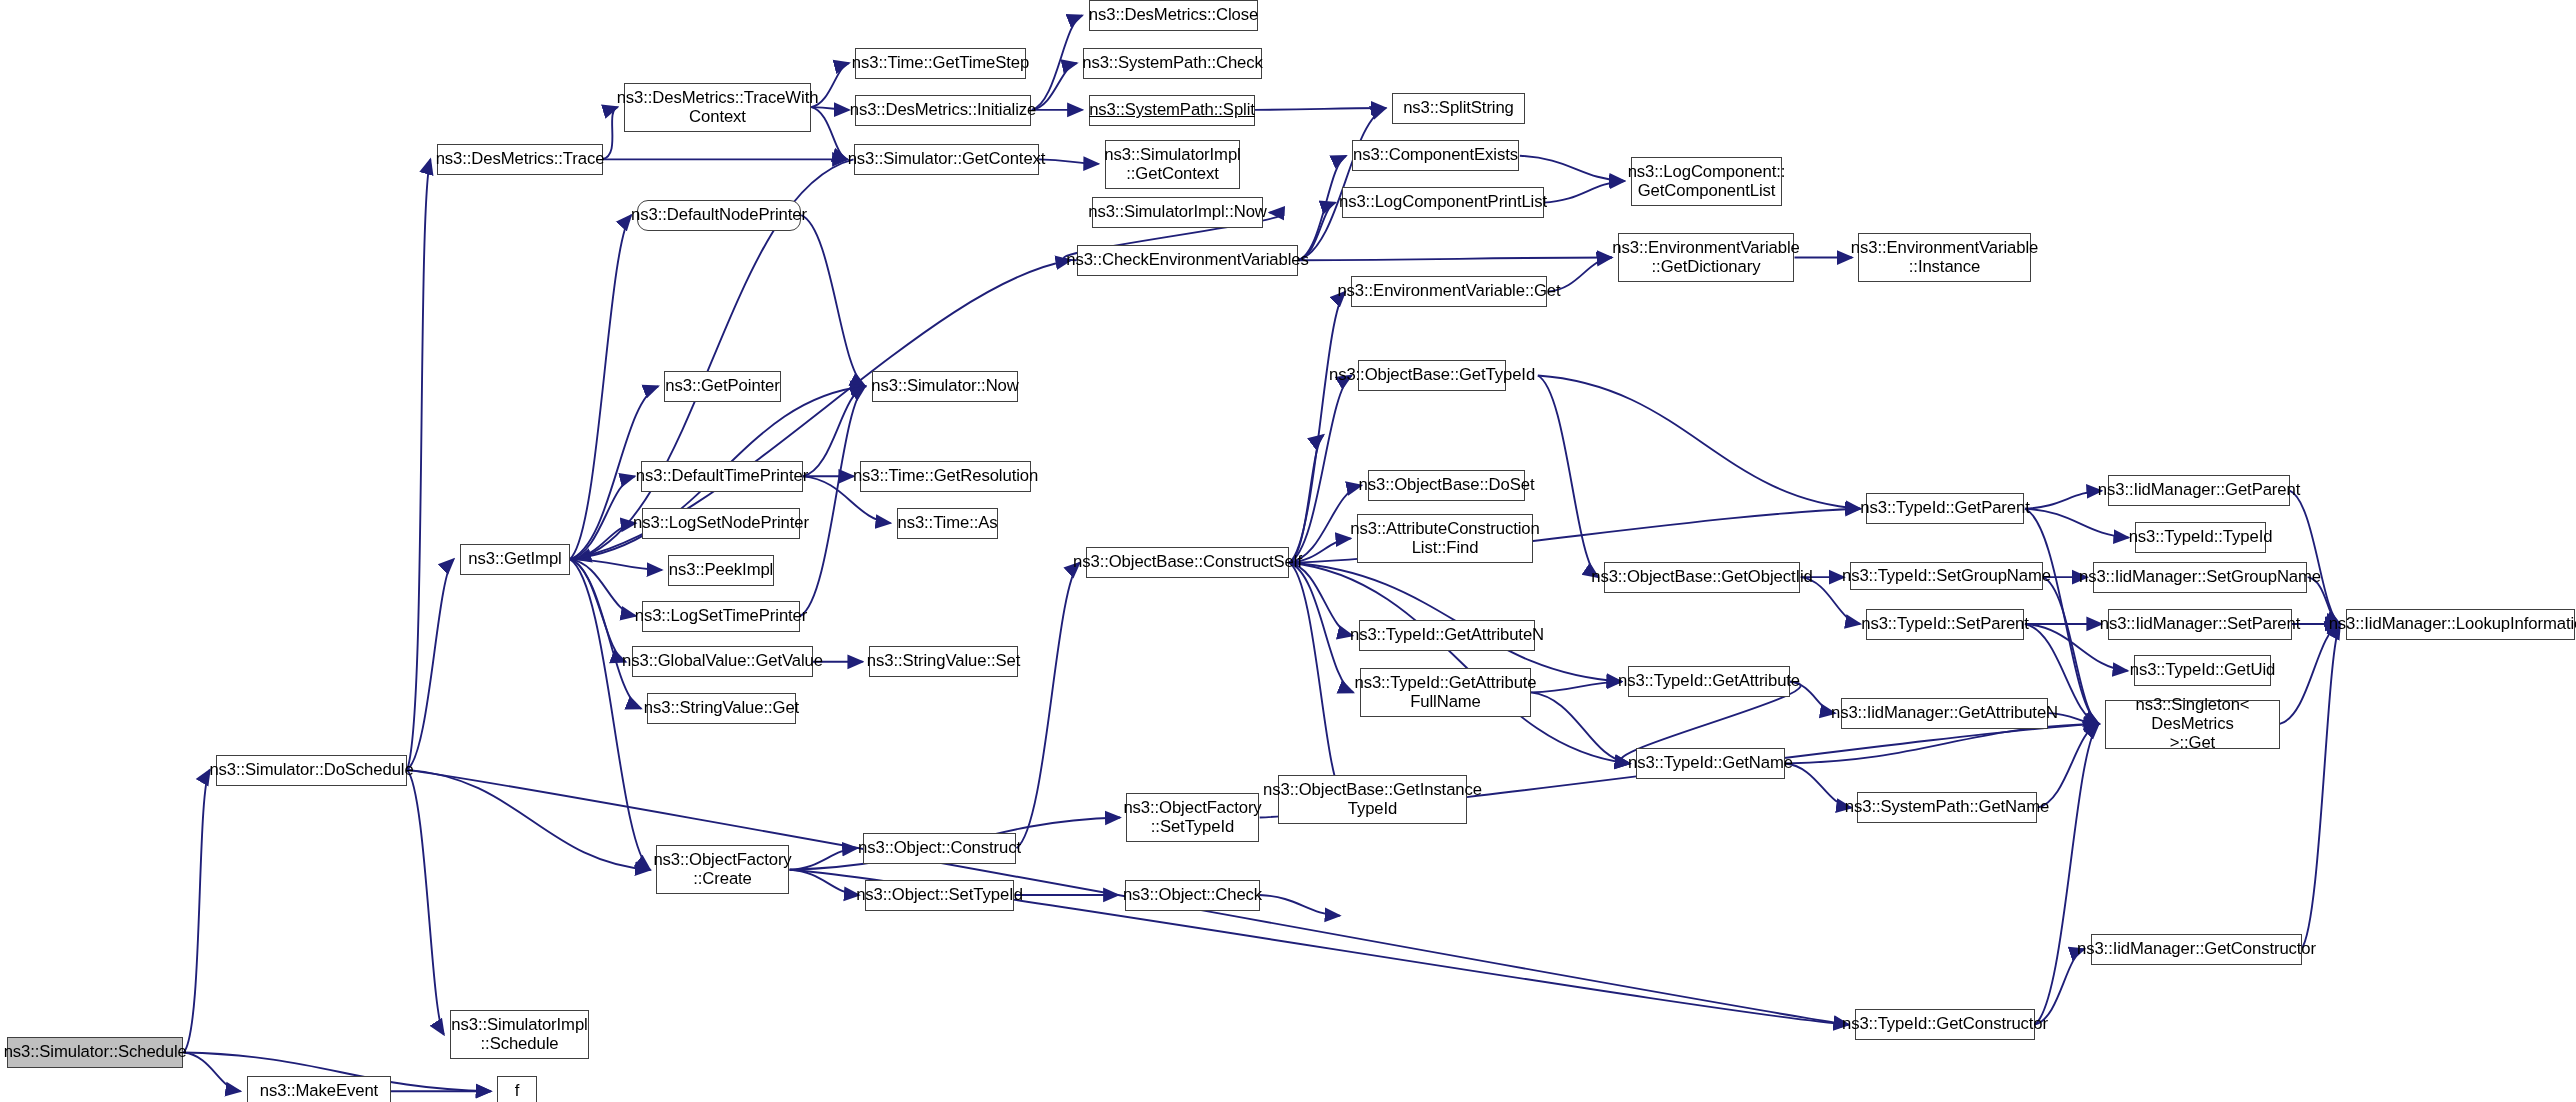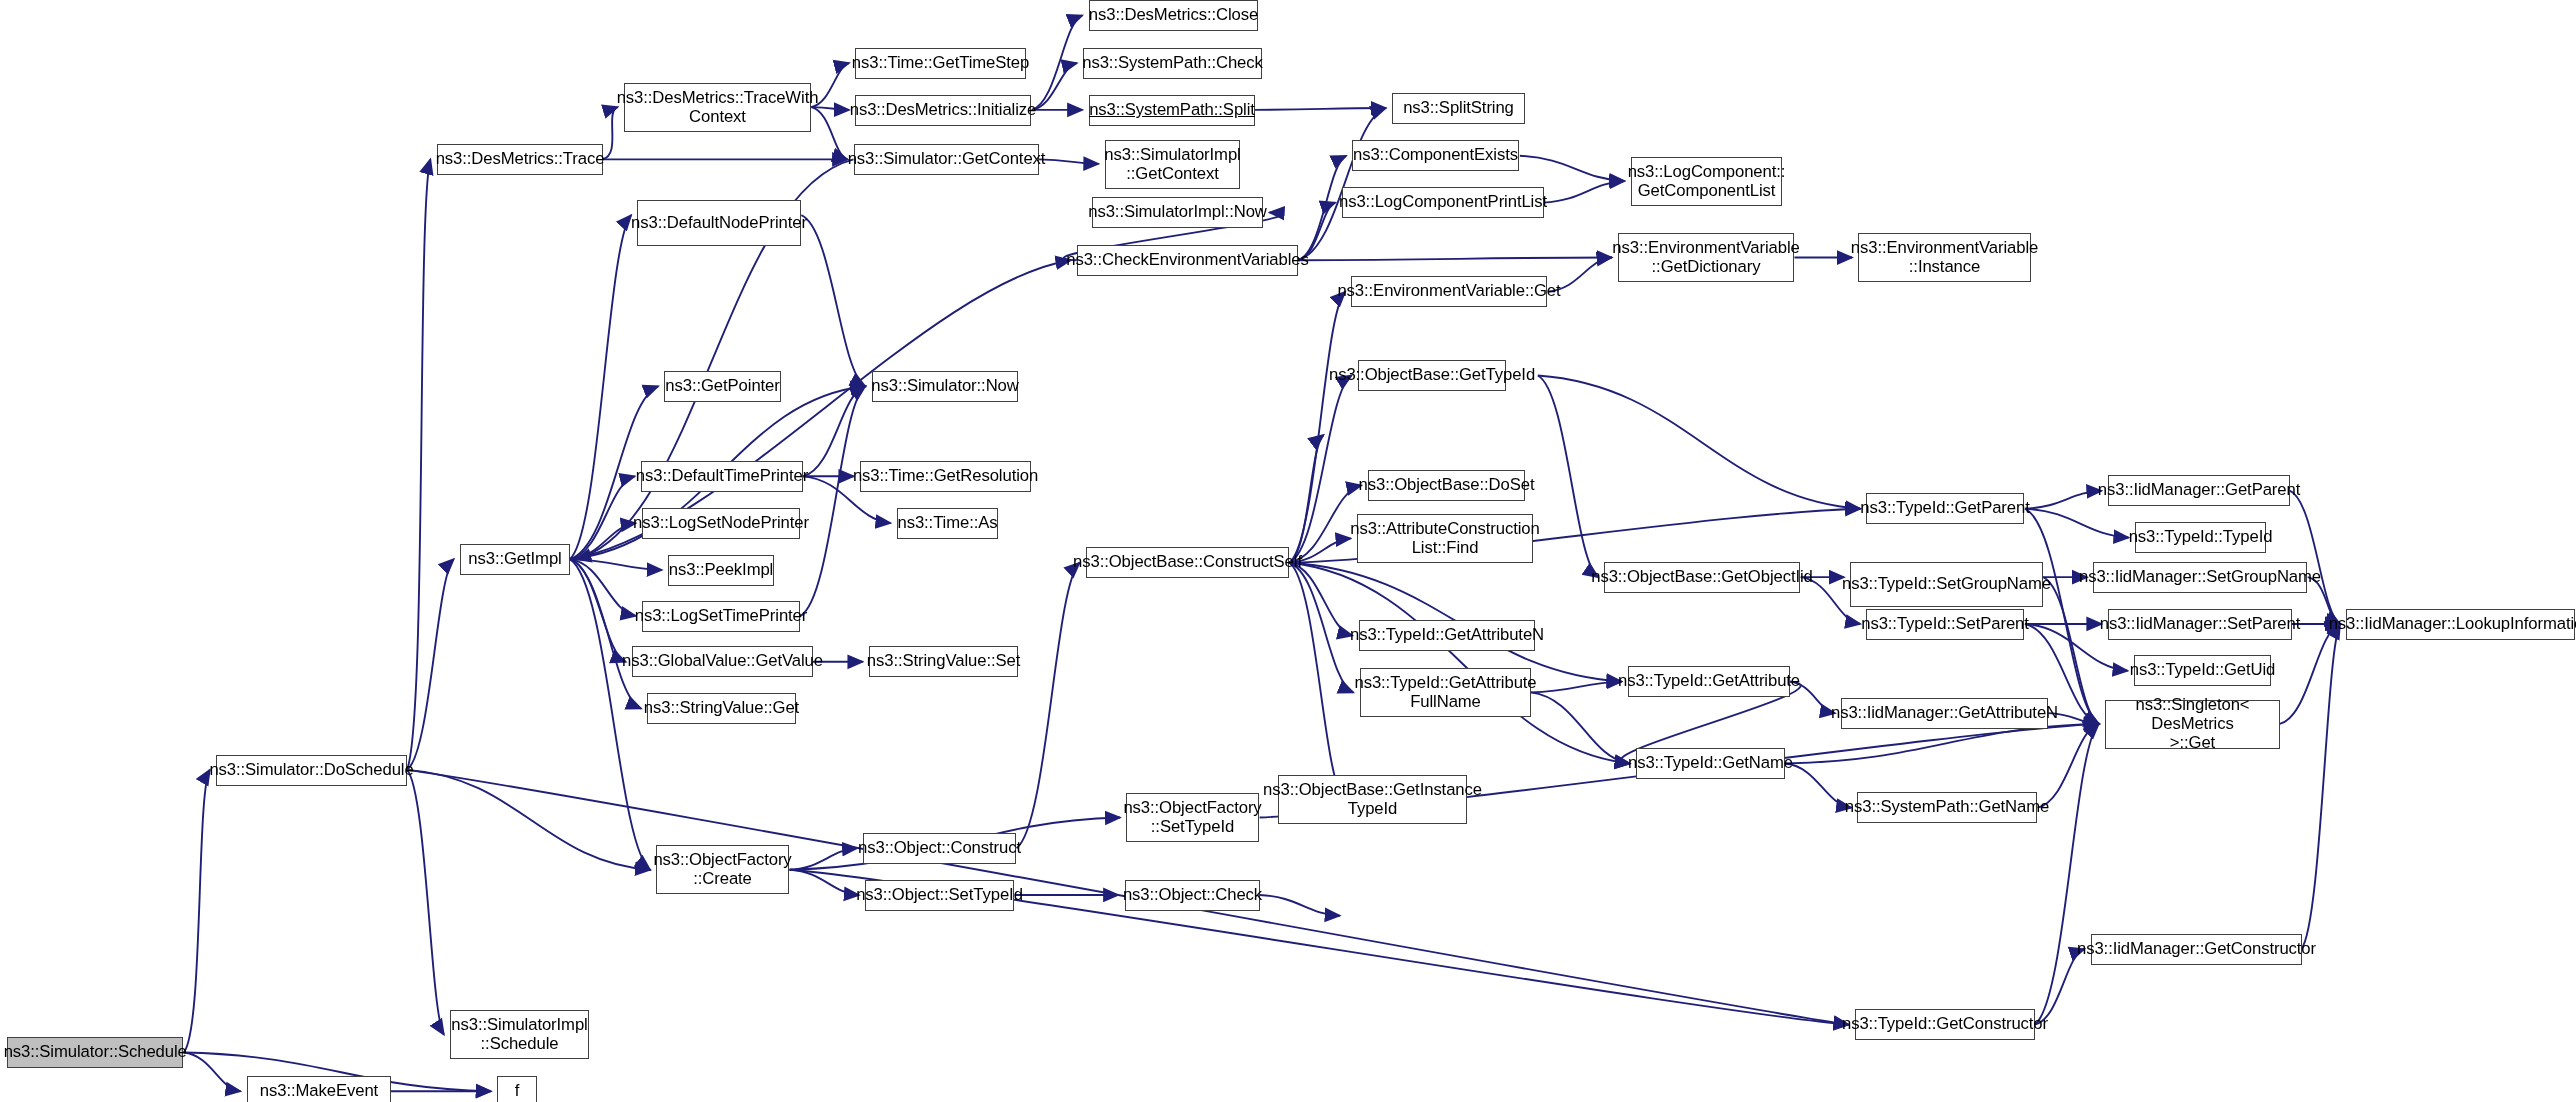--- a/index.html
+++ b/index.html
@@ -139,21 +139,21 @@
 <div class="node hl" style="left: 7.2px; top: 1037px; width: 176px; height: 31px;">ns3::Simulator::Schedule</div>
     <div class="node" style="left: 247px; top: 1076px; width: 144px; height: 31px;">ns3::MakeEvent</div>
     <div class="node" style="left: 497px; top: 1076px; width: 40px; height: 31px;">f</div>
     <div class="node" style="left: 216px; top: 755px; width: 191px; height: 31px;">ns3::Simulator::DoSchedule</div>
     <div class="node" style="left: 450px; top: 1010px; width: 139px; height: 49px;">ns3::SimulatorImpl
 ::Schedule</div>
     <div class="node" style="left: 460px; top: 544px; width: 110px; height: 31px;">ns3::GetImpl</div>
     <div class="node" style="left: 437px; top: 144px; width: 166px; height: 31px;">ns3::DesMetrics::Trace</div>
     <div class="node" style="left: 624px; top: 83px; width: 187px; height: 49px;">ns3::DesMetrics::TraceWith
 Context</div>
-    <div class="node" style="left: 637px; top: 200px; width: 164px; height: 46px;">ns3::DefaultNodePrinter</div>
+    <div class="node" style="left: 637px; top: 200px; width: 164px; height: 31px; border-radius: 11px;">ns3::DefaultNodePrinter</div>
     <div class="node" style="left: 855px; top: 48px; width: 171px; height: 31px;">ns3::Time::GetTimeStep</div>
     <div class="node" style="left: 855px; top: 95px; width: 176px; height: 31px;">ns3::DesMetrics::Initialize</div>
     <div class="node" style="left: 854px; top: 144px; width: 185px; height: 31px;">ns3::Simulator::GetContext</div>
     <div class="node" style="left: 1089px; top: 0px; width: 169px; height: 31px;">ns3::DesMetrics::Close</div>
     <div class="node" style="left: 1083px; top: 48px; width: 179px; height: 31px;">ns3::SystemPath::Check</div>
     <div class="node" style="left: 1089px; top: 95px; width: 166px; height: 31px; text-decoration: underline;">ns3::SystemPath::Split</div>
     <div class="node" style="left: 1105px; top: 140px; width: 135px; height: 49px;">ns3::SimulatorImpl
 ::GetContext</div>
     <div class="node" style="left: 1092px; top: 197px; width: 171px; height: 31px;">ns3::SimulatorImpl::Now</div>
     <div class="node" style="left: 1077px; top: 245px; width: 221px; height: 31px;">ns3::CheckEnvironmentVariables</div>
@@ -185,21 +185,21 @@
 List::Find</div>
     <div class="node" style="left: 1359px; top: 620px; width: 176px; height: 31px;">ns3::TypeId::GetAttributeN</div>
     <div class="node" style="left: 1360px; top: 668px; width: 171px; height: 49px;">ns3::TypeId::GetAttribute
 FullName</div>
     <div class="node" style="left: 1278px; top: 775px; width: 189px; height: 49px;">ns3::ObjectBase::GetInstance
 TypeId</div>
     <div class="node" style="left: 1604px; top: 562px; width: 196px; height: 31px;">ns3::ObjectBase::GetObjectIid</div>
     <div class="node" style="left: 1628px; top: 666px; width: 162px; height: 31px;">ns3::TypeId::GetAttribute</div>
     <div class="node" style="left: 1636px; top: 748px; width: 149px; height: 31px;">ns3::TypeId::GetName</div>
     <div class="node" style="left: 1866px; top: 493px; width: 158px; height: 31px;">ns3::TypeId::GetParent</div>
-    <div class="node" style="left: 1850px; top: 562px; width: 193px; height: 45px;">ns3::TypeId::SetGroupName</div>
+    <div class="node" style="left: 1850px; top: 562px; width: 193px; height: 28px;">ns3::TypeId::SetGroupName</div>
     <div class="node" style="left: 1866px; top: 609px; width: 158px; height: 31px;">ns3::TypeId::SetParent</div>
     <div class="node" style="left: 1841px; top: 698px; width: 207px; height: 31px;">ns3::IidManager::GetAttributeN</div>
     <div class="node" style="left: 1857px; top: 792px; width: 180px; height: 31px;">ns3::SystemPath::GetName</div>
     <div class="node" style="left: 2108px; top: 475px; width: 182px; height: 31px;">ns3::IidManager::GetParent</div>
     <div class="node" style="left: 2135px; top: 522px; width: 131px; height: 31px;">ns3::TypeId::TypeId</div>
     <div class="node" style="left: 2093px; top: 562px; width: 214px; height: 31px;">ns3::IidManager::SetGroupName</div>
     <div class="node" style="left: 2108px; top: 609px; width: 184px; height: 31px;">ns3::IidManager::SetParent</div>
     <div class="node" style="left: 2134px; top: 655px; width: 137px; height: 31px;">ns3::TypeId::GetUid</div>
     <div class="node" style="left: 2105px; top: 700px; width: 175px; height: 49px;">ns3::Singleton&lt; DesMetrics
 &gt;::Get</div>

